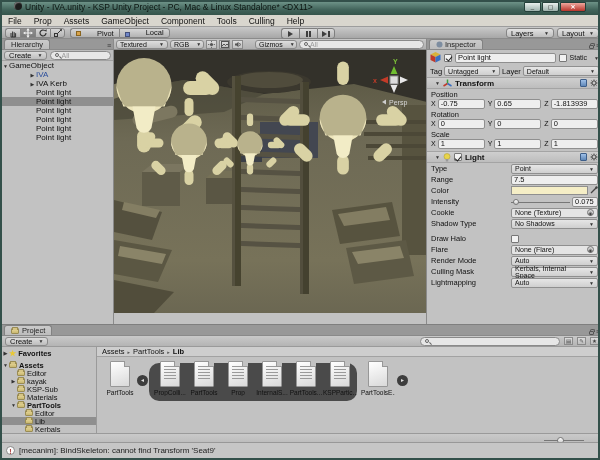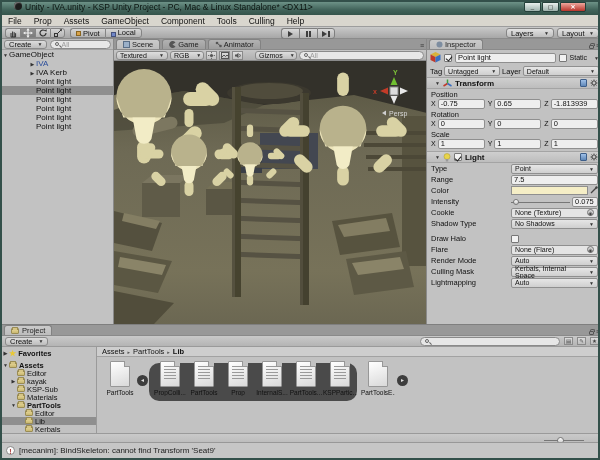--- a/index.html
+++ b/index.html
@@ -24,21 +24,21 @@
   .toolbar{position:absolute;top:25px;left:0;right:0;height:12px;
     background:linear-gradient(#c9c9c9,#a7a7a7);border-bottom:1px solid #8b8b8b;}
   .tools{position:absolute;left:3px;top:1px;display:flex;}
   .tbtn{width:15px;height:10px;background:linear-gradient(#d6d6d6,#b3b3b3);border:1px solid #848484;
     border-right:none;display:flex;align-items:center;justify-content:center;}
   .tbtn:first-child{border-radius:3px 0 0 3px;}
   .tbtn:last-child{border-right:1px solid #848484;border-radius:0 3px 3px 0;}
   .tbtn.active{background:linear-gradient(#8e8e8e,#7c7c7c);}
   .pair{position:absolute;left:68px;top:1px;display:flex;font-size:7.5px;}
   .pbtn{height:10px;padding:0 5px;background:linear-gradient(#d6d6d6,#b3b3b3);border:1px solid #848484;
-    display:flex;align-items:center;gap:2px;}
+    display:flex;align-items:center;gap:16px;}
   .pbtn:first-child{border-radius:3px 0 0 3px;border-right:none;}
   .pbtn:last-child{border-radius:0 3px 3px 0;align-items:flex-end;}
   .icosq{width:5px;height:5px;background:#6f86c7;border:1px solid #44507c;flex:none;}
   .icosq.orange{background:#d8a34a;border-color:#8a6520;}
   .playgrp{position:absolute;left:279px;top:1px;display:flex;}
   .playbtn{width:18px;height:11px;background:linear-gradient(#d9d9d9,#b2b2b2);border:1px solid #7f7f7f;
     border-right:none;display:flex;align-items:center;justify-content:center;}
   .playbtn:first-child{border-radius:3px 0 0 3px;}
   .playbtn:last-child{border-right:1px solid #7f7f7f;border-radius:0 3px 3px 0;}
   .tri{width:0;height:0;border-left:5px solid #3e3e3e;border-top:3px solid transparent;border-bottom:3px solid transparent;}
@@ -248,20 +248,26 @@
       <span>Layers</span>
       <span class="caret">▼</span>
     </div>
     <div class="ddl" style="left:555px;width:42px;">
       <span>Layout</span>
       <span class="caret">▼</span>
     </div>
   </div>
 
   <div class="hierarchy">
+    <div class="tabbar">
+      <div class="tab active">
+        <span>Hierarchy</span>
+      </div>
+      <span class="pmenu">≡</span>
+    </div>
     <div class="hcreate">
       <div class="createbtn">
         <span>Create</span>
         <span class="caret">▼</span>
       </div>
       <div class="searchpill" style="flex:1;">
         <span class="mag"></span>
         <span>All</span>
       </div>
     </div>
@@ -299,43 +305,20 @@
           <span>Point light</span>
         </div>
       <div class="hrow d1">
           <span class="arw"></span>
           <span>Point light</span>
         </div>
     </div>
   </div>
 
   <div class="scenewrap">
-    <div class="tabbar">
-      <div class="tab active">
-        <svg width="7" height="7">
-            <rect x="0.5" y="0.5" width="6" height="6" fill="#9bb0c8" stroke="#5a6e86"></rect>
-          </svg>
-        <span>Scene</span>
-      </div>
-      <div class="tab">
-        <svg width="7" height="7">
-            <path d="M3.5 3.5 L6.5 1.5 A3.5 3.5 0 1 0 6.5 5.5 Z" fill="#555"></path>
-          </svg>
-        <span>Game</span>
-      </div>
-      <div class="tab">
-        <svg width="7" height="7">
-            <circle cx="2" cy="2" r="1.3" fill="#555"></circle>
-            <circle cx="5.5" cy="5" r="1.3" fill="#555"></circle>
-            <path d="M2 2 L5.5 5" stroke="#555"></path>
-          </svg>
-        <span>Animator</span>
-      </div>
-      <span class="pmenu">≡</span>
-    </div>
     <div class="scenebar">
       <div class="sdd" style="width:52px;justify-content:space-between;">
         <span>Textured</span>
           <span class="caret">▼</span>
       </div>
       <div class="sdd" style="width:34px;justify-content:space-between;">
         <span>RGB</span>
           <span class="caret">▼</span>
       </div>
       <div class="stgl">

